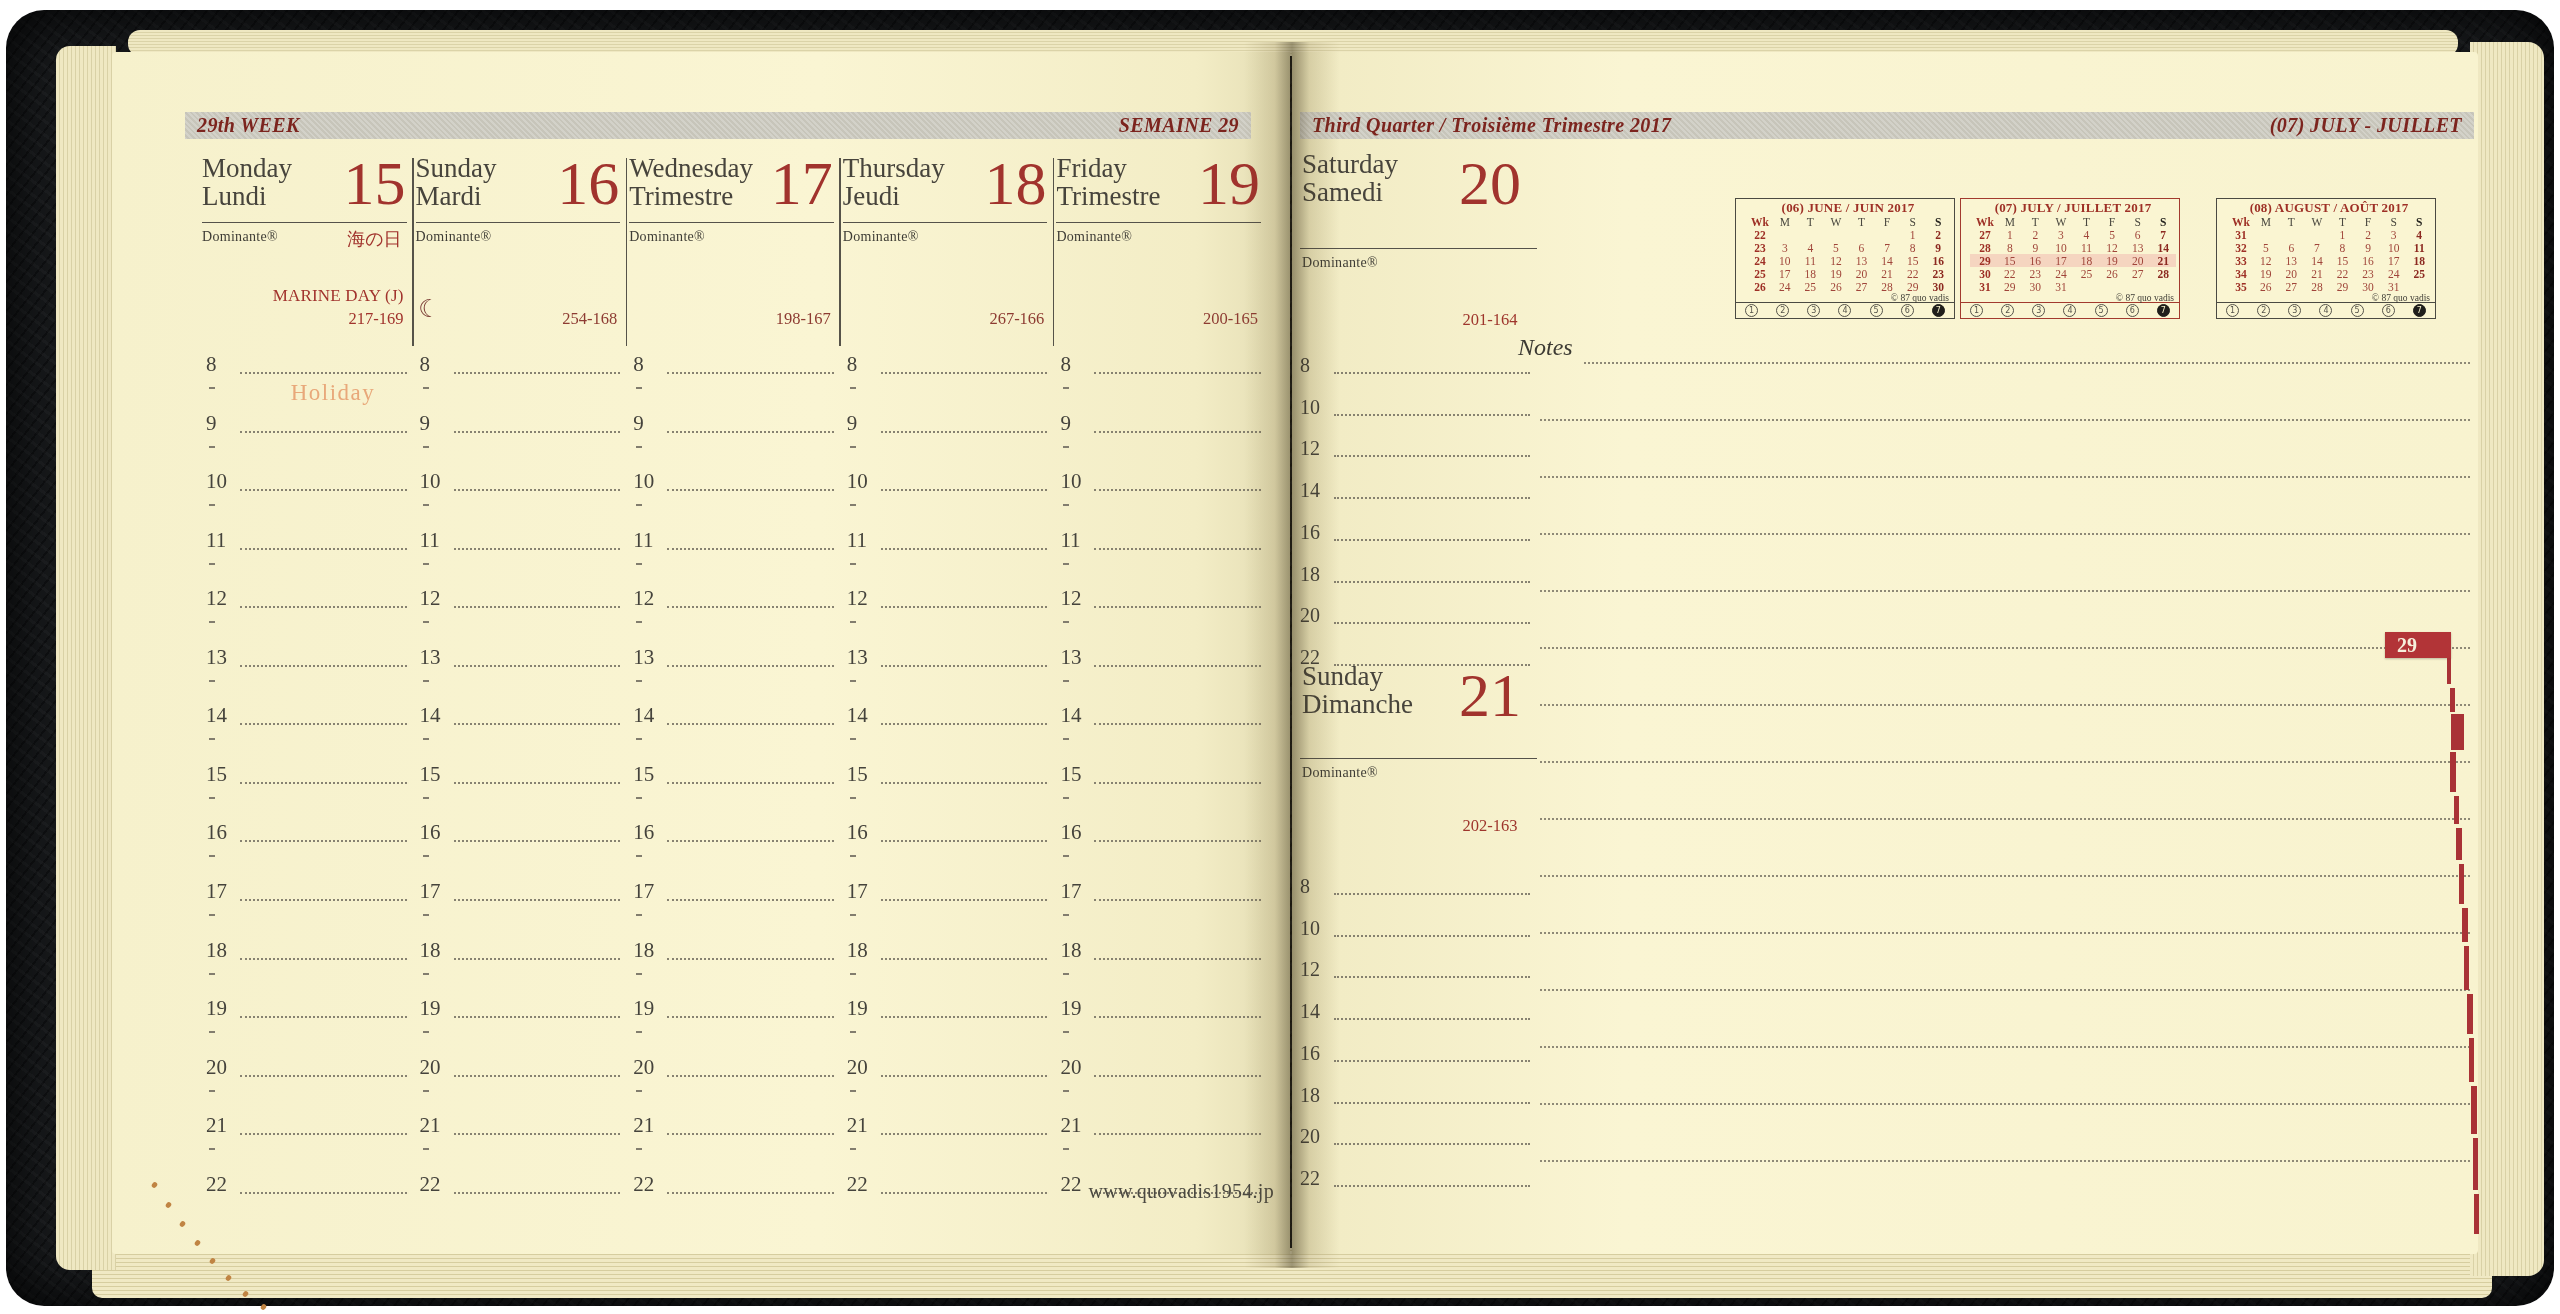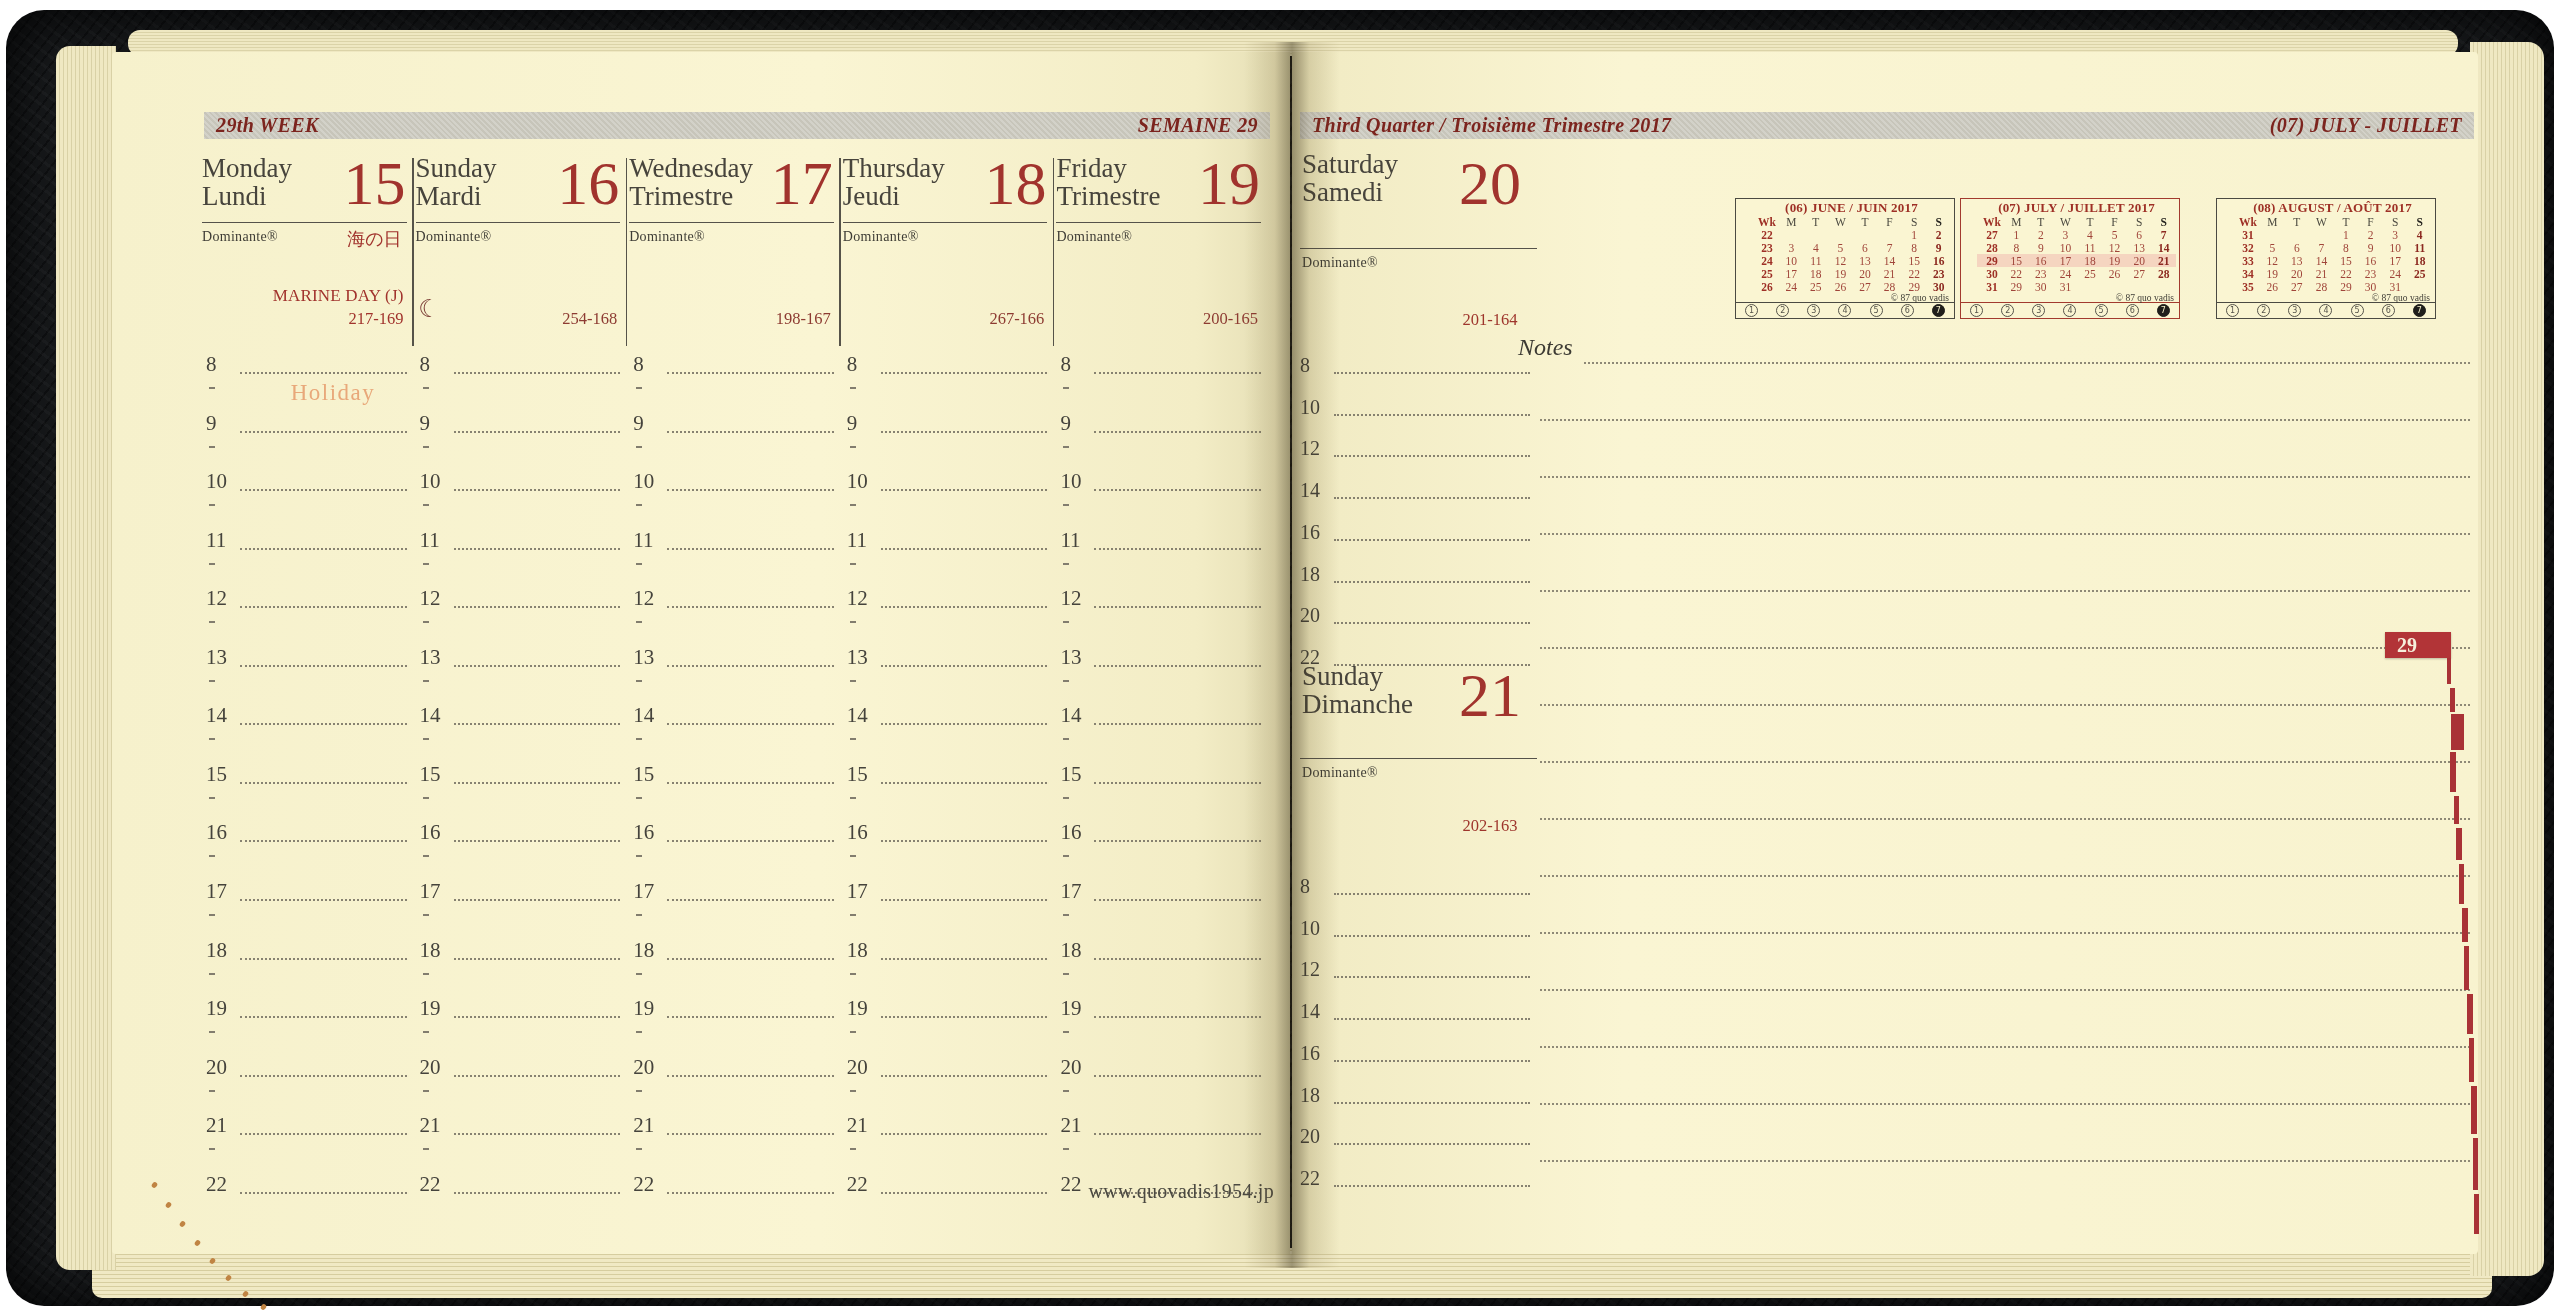--- a/index.html
+++ b/index.html
@@ -64,21 +64,21 @@
   .we-underline{position:absolute;left:8px;width:237px;height:0;border-bottom:1.6px solid #55524a;}
   .we-dominante{position:absolute;left:10px;font-size:14px;color:#3e3c35;letter-spacing:.3px;}
   .we-count{position:absolute;left:150px;width:96px;text-align:center;font-size:16.5px;color:#9e352c;}
   .we-hour{position:absolute;left:0;width:246px;height:18px;}
   .we-hour .hnum{left:8px;font-size:20px;}
   .we-hour .dotline{left:42px;right:8px;}
   .notes-label{position:absolute;left:226px;top:282px;font-size:24px;font-style:italic;color:#3c3a33;}
   .note-line{position:absolute;right:8px;height:0;border-bottom:2px dotted #746f61;opacity:.8;}
   
   .mini-cal{position:absolute;top:146px;width:220px;}
-  .mc-box{border:1.6px solid #4b4a42;background:#faf5d2;height:105px;box-sizing:border-box;padding:1px 3px 0 16px;}
+  .mc-box{border:1.6px solid #4b4a42;background:#faf5d2;height:105px;box-sizing:border-box;padding:1px 3px 0 9px;}
   .mini-cal.accent .mc-box,.mini-cal.accent .mc-footer{border-color:#a23a2e;}
   .mc-title{text-align:center;font-size:13px;font-weight:bold;color:#9e3026;line-height:15px;letter-spacing:.2px;}
   .mc-row{display:grid;grid-template-columns:27px repeat(7,1fr);height:13px;align-items:center;
           font-size:11.5px;line-height:12px;text-align:center;}
   .mc-row.hl{background:#f5d5c0;}
   .mc-wk{font-weight:bold;color:#9e3026;text-align:center;padding-left:3px;}
   .mc-dh{color:#4a483f;}
   .mc-dh.sun{font-weight:bold;color:#26241f;}
   .mc-d{color:#a0453a;}
   .mc-d.sun{font-weight:bold;color:#8c2920;}
@@ -98,21 +98,21 @@
 <body>
 
 <div class="scene">
   <div class="cover"></div>
   <div class="stack stack-top"></div>
   <div class="stack stack-bottom"></div>
   <div class="stack stack-left"></div>
   <div class="stack stack-right"></div>
 
   <div class="page page-left">
-    <div class="strip" style="left:92px;top:60px;width:1066px;">
+    <div class="strip" style="left:73px;top:60px;width:1066px;">
       <span>29th WEEK</span>
       <span>SEMAINE 29</span>
     </div>
     <div class="day-cols" id="day-cols">
         <div class="day-col">
           <div class="divider"></div>
           <div class="day-names">
             <div>Monday</div>
             <div>Lundi</div>
           </div>

